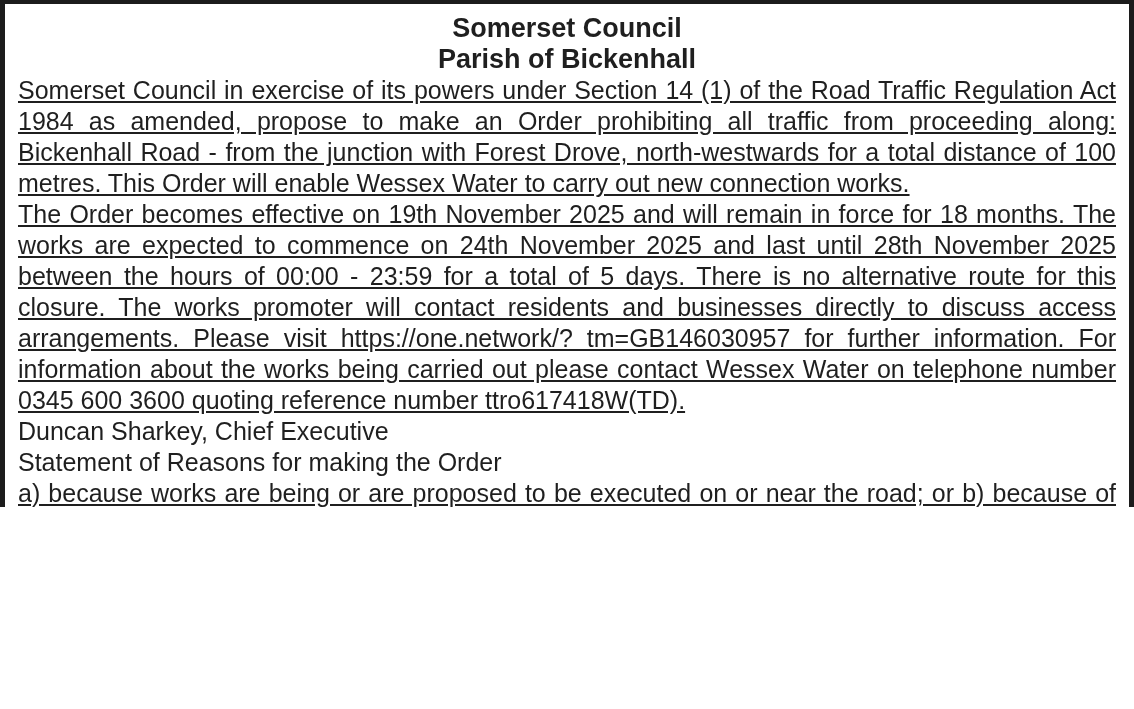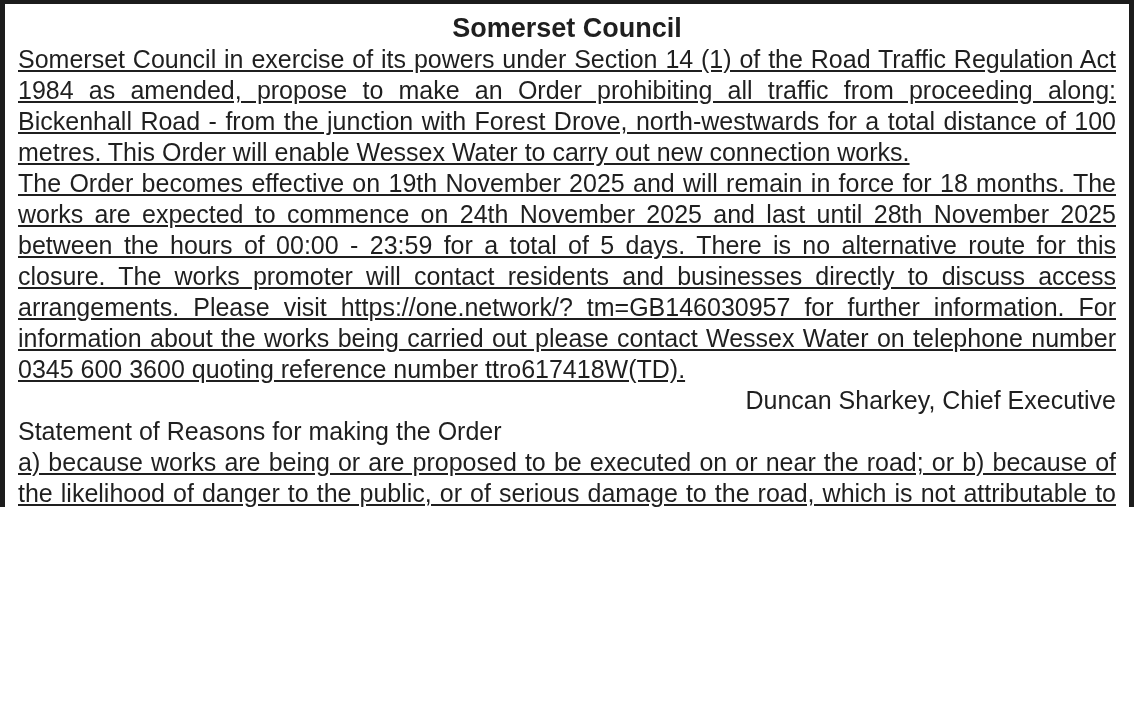--- a/index.html
+++ b/index.html
@@ -34,34 +34,34 @@
     font-size: 27px;
     line-height: 31px;
   }
   .para {
     text-align: justify;
     text-justify: inter-word;
     margin: 0;
     text-decoration: underline;
   }
   .sig-line {
-    text-align: right;
   }
   .reasons-heading {
     text-align: left;
   }
 </style>
 </head>
 <body>
 
 <div class="page">
   <div class="notice">
 
     <div class="header-line">Somerset Council</div>
 
+    <div class="header-line">Parish of Bickenhall</div>
 
 
     <p class="para">Somerset Council in exercise of its powers under Section 14 (1) of the Road Traffic Regulation Act 1984 as amended, propose to make an Order prohibiting all traffic from proceeding along: Bickenhall Road - from the junction with Forest Drove, north-westwards for a total distance of 100 metres. This Order will enable Wessex Water to carry out new connection works.</p>
 
     <p class="para">The Order becomes effective on 19th November 2025 and will remain in force for 18 months. The works are expected to commence on 24th November 2025 and last until 28th November 2025 between the hours of 00:00 - 23:59 for a total of 5 days. There is no alternative route for this closure. The works promoter will contact residents and businesses directly to discuss access arrangements. Please visit https://one.network/? tm=GB146030957 for further information. For information about the works being carried out please contact Wessex Water on telephone number 0345 600 3600 quoting reference number ttro617418W(TD).</p>
 
     <div class="sig-line">Duncan Sharkey, Chief Executive</div>
 
 
     <div class="reasons-heading">Statement of Reasons for making the Order</div>

